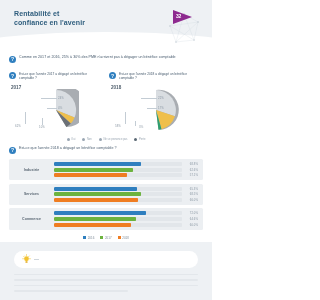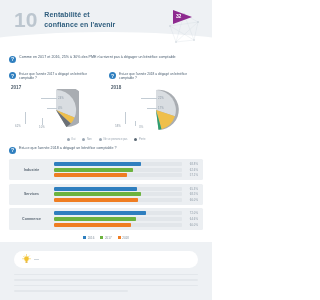--- a/index.html
+++ b/index.html
@@ -284,21 +284,20 @@
     border-radius:1px;
     margin-bottom:4px;
   }
 </style>
 </head>
 <body>
 
 <div class="header">
   <div class="header-wave"></div>
   <div class="header-inner">
-    <div class="chapter-number">10</div>
     <div class="chapter-title">
       <div>Rentabilité et</div>
       <div>confiance en l'avenir</div>
     </div>
   </div>
   <div class="logo-wrap">
     <svg class="logo-net" viewBox="0 0 40 42">
       <g stroke="#c9d2da" stroke-width=".5" fill="none">
         <path d="M20 10 L34 18 L30 36 L12 38 L6 22 Z"></path>
         <path d="M20 10 L30 36 M34 18 L12 38 M6 22 L30 36 M20 10 L12 38 M6 22 L34 18"></path>

